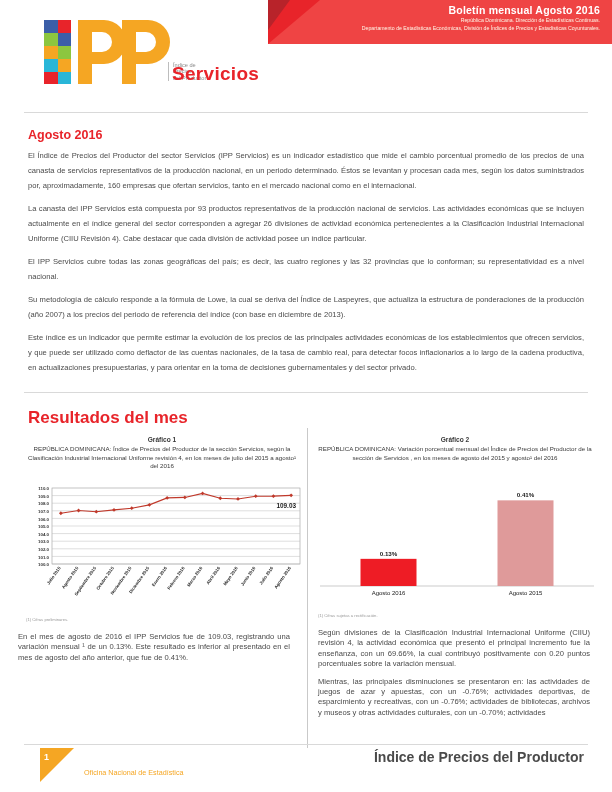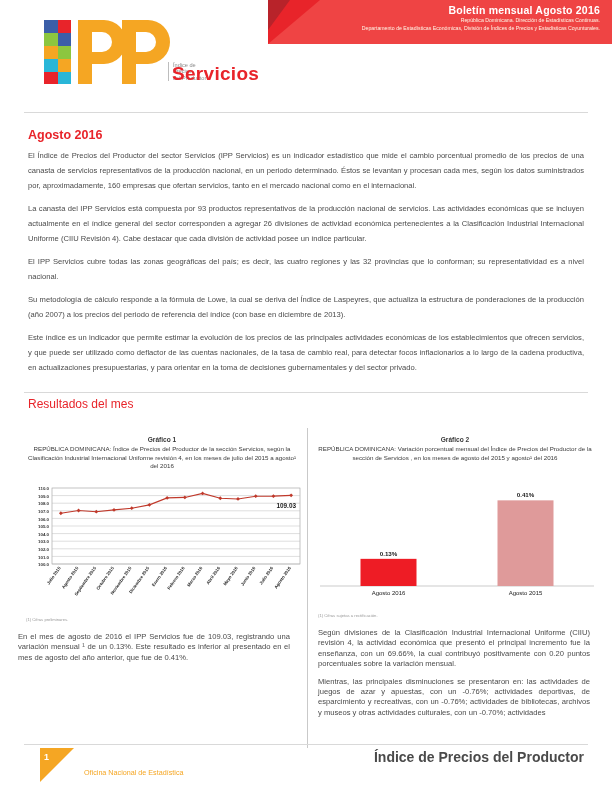--- a/index.html
+++ b/index.html
@@ -51,22 +51,22 @@
     position:absolute;left:28px;top:128px;
     font-size:12.5px;font-weight:bold;color:#e8242a;
   }
   .intro{
     position:absolute;left:28px;top:148px;width:556px;
     font-size:7.6px;line-height:15px;text-align:justify;color:#4a4a4a;
   }
   .intro p{margin:0 0 8px 0;}
 
   .results-title{
-    position:absolute;left:28px;top:397px;
-    font-size:12px;font-weight:normal;color:#e8242a;
+    position:absolute;left:28px;top:408px;
+    font-size:17px;font-weight:bold;color:#e8242a;
   }
 
   
   .col-div{position:absolute;left:307px;top:428px;width:1px;height:320px;background:#c9c9c9;}
 
   .chart-block{position:absolute;}
   .chart-cap{text-align:center;font-size:6.2px;line-height:8.4px;color:#3a3a3a;}
   .chart-cap .gnum{font-weight:bold;font-size:6.6px;display:block;margin-bottom:1px;}
 
   

